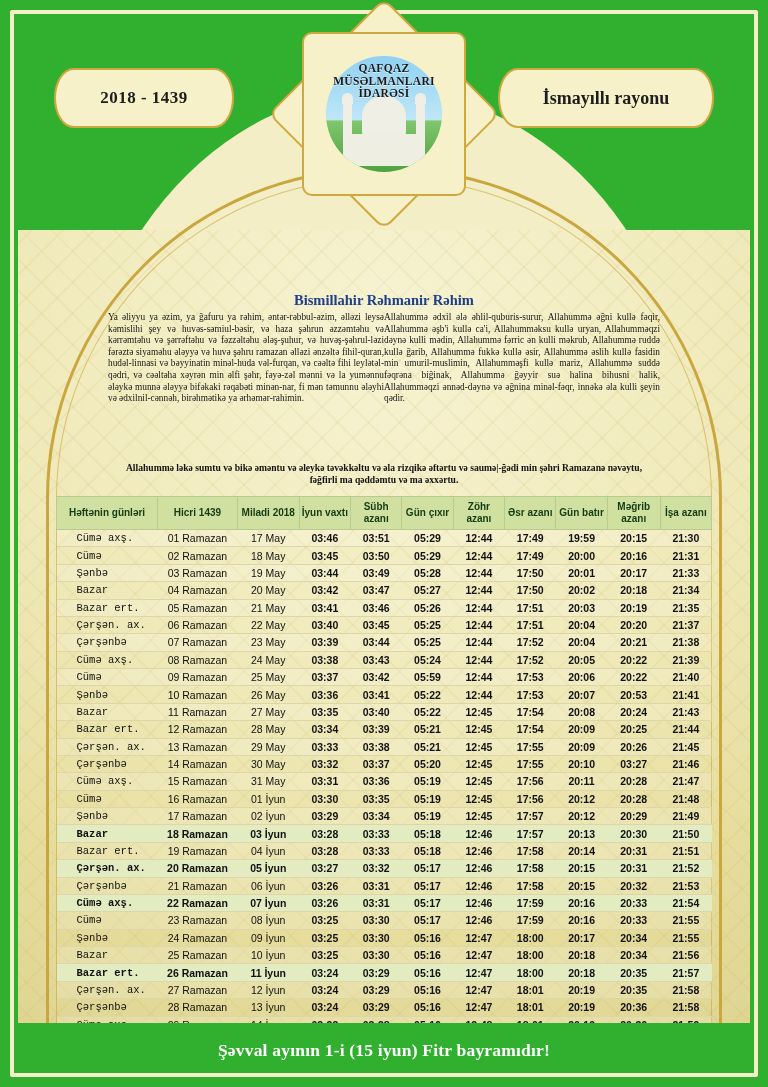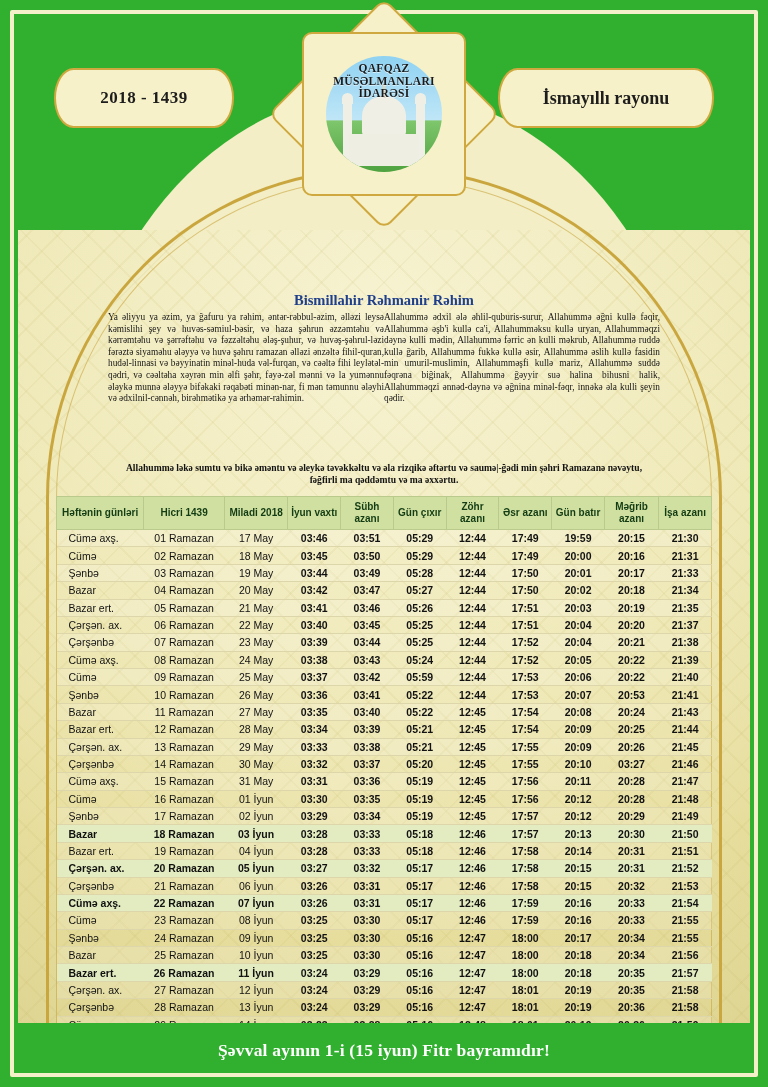--- a/index.html
+++ b/index.html
@@ -302,21 +302,21 @@
     font-size: 10px;
     padding: 4px 2px;
     line-height: 12px;
     color: #143c14;
   }
   tbody td {
     border-bottom: 1px solid #ded6ab;
     padding: 2.2px 4px;
     white-space: nowrap;
   }
-  tbody td.day { text-align: left; width: 86px; padding-left: 12px; }
+  tbody td.day { text-align: left; width: 86px; padding-left: 20px; font-family: Liberation Mono, monospace; }
   tbody td.hicri { text-align: center; width: 84px; }
   tbody td.miladi { text-align: center; width: 74px; }
   tbody td.t { text-align: center; width: 62px; font-weight: bold; }
   tbody tr.hl td { background: #e2ecc0; font-weight: bold; }
   tbody tr:nth-child(odd) td { background-color: rgba(255,255,255,.16); }
   tbody tr.hl:nth-child(odd) td { background-color: #e2ecc0; }
 
   
   .footer {
     position: absolute;

